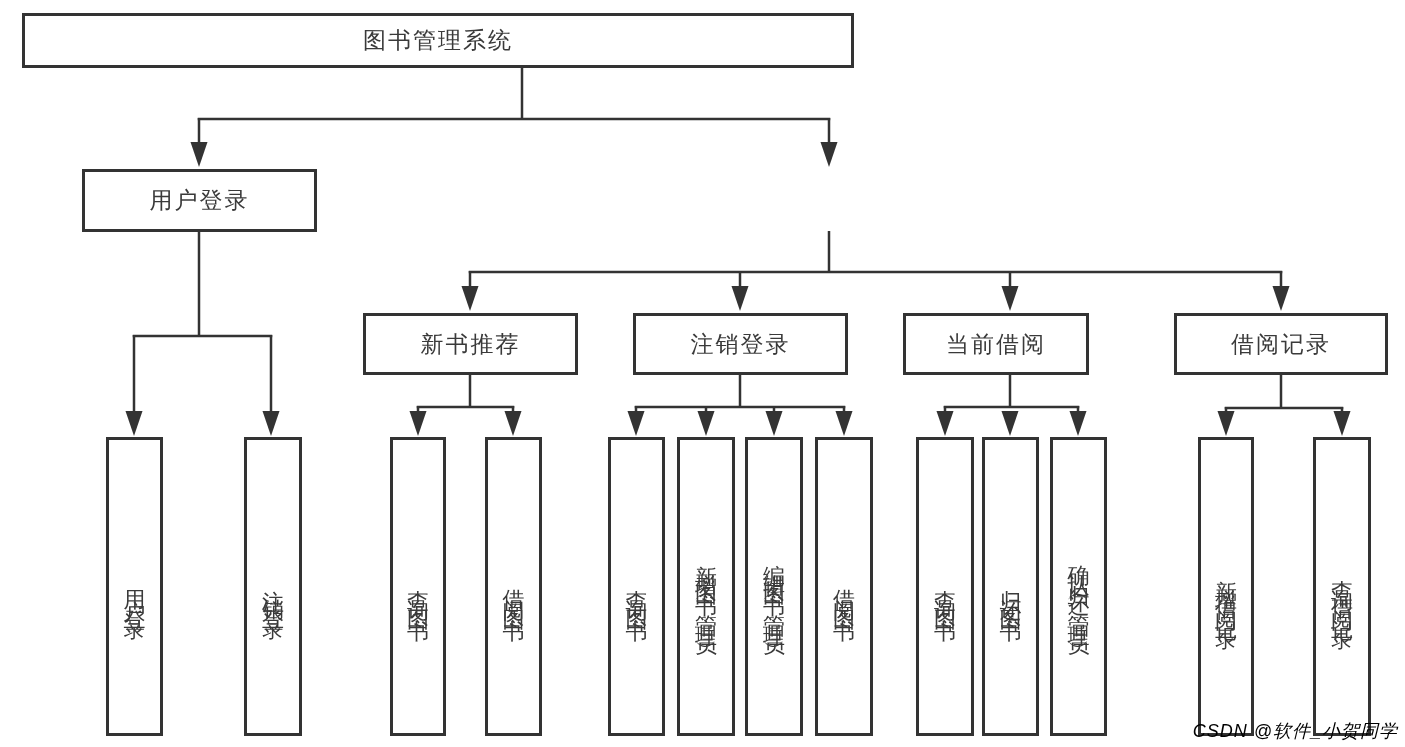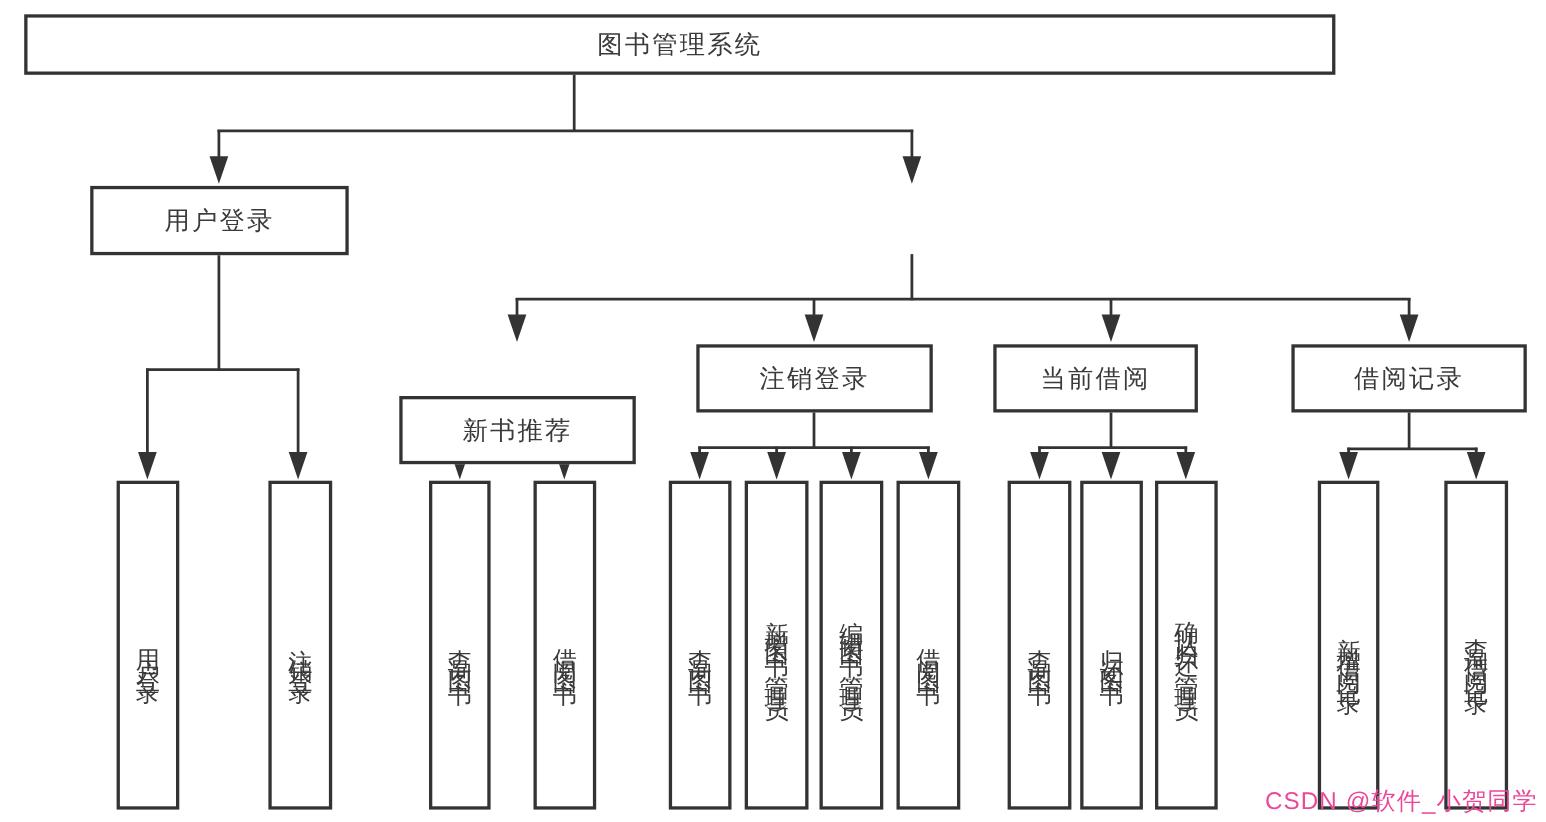--- a/index.html
+++ b/index.html
@@ -34,25 +34,25 @@
   }
   .v-label {
     writing-mode: vertical-rl;
     text-orientation: mixed;
     font-size: 22px;
     letter-spacing: 10px;
     line-height: 1;
     padding-top: 10px;
   }
   
-  .n-root            { left: 22px;   top: 13px;  width: 1192px; height: 55px; }
+  .n-root            { left: 22px;   top: 13px;  width: 832px; height: 55px; }
   .n-user-login      { left: 82px;   top: 169px; width: 235px;  height: 63px; }
   .n-book-management { left: 712px;  top: 168px; width: 235px;  height: 65px; }
   .n-l3              { top: 313px;   height: 62px; }
-  .n-new-book-rec    { left: 363px;  width: 215px; margin-top: 47px; }
+  .n-new-book-rec    { left: 363px;  width: 215px; }
   .n-book-borrow     { left: 633px;  width: 215px; }
   .n-current-borrow  { left: 903px;  width: 186px; }
   .n-borrow-records  { left: 1174px; width: 214px; }
   .leaf              { top: 437px;   height: 299px; }
   .lf1  { left: 106px;  width: 57px; }
   .lf2  { left: 244px;  width: 58px; }
   .lf3  { left: 390px;  width: 56px; }
   .lf4  { left: 485px;  width: 57px; }
   .lf5  { left: 608px;  width: 57px; }
   .lf6  { left: 677px;  width: 58px; }
@@ -60,25 +60,26 @@
   .lf8  { left: 815px;  width: 58px; }
   .lf9  { left: 916px;  width: 58px; }
   .lf10 { left: 982px;  width: 57px; }
   .lf11 { left: 1050px; width: 57px; }
   .lf12 { left: 1198px; width: 56px; }
   .lf13 { left: 1313px; width: 58px; }
   #watermark {
     position: absolute;
     right: 7px;
     bottom: 4px;
-    font-size: 22px;
-    color: #ec4899;
+    font-size: 18px;
+    color: #000000;
     letter-spacing: 1px;
     z-index: 5;
     white-space: nowrap;
+    font-style: italic;
   }
 </style>
 </head>
 <body>
 
 <div id="stage">
 
   <svg id="connectors" viewBox="0 0 1405 747" xmlns="http://www.w3.org/2000/svg">
     <g stroke="#333333" stroke-width="2.5" fill="none">
 

